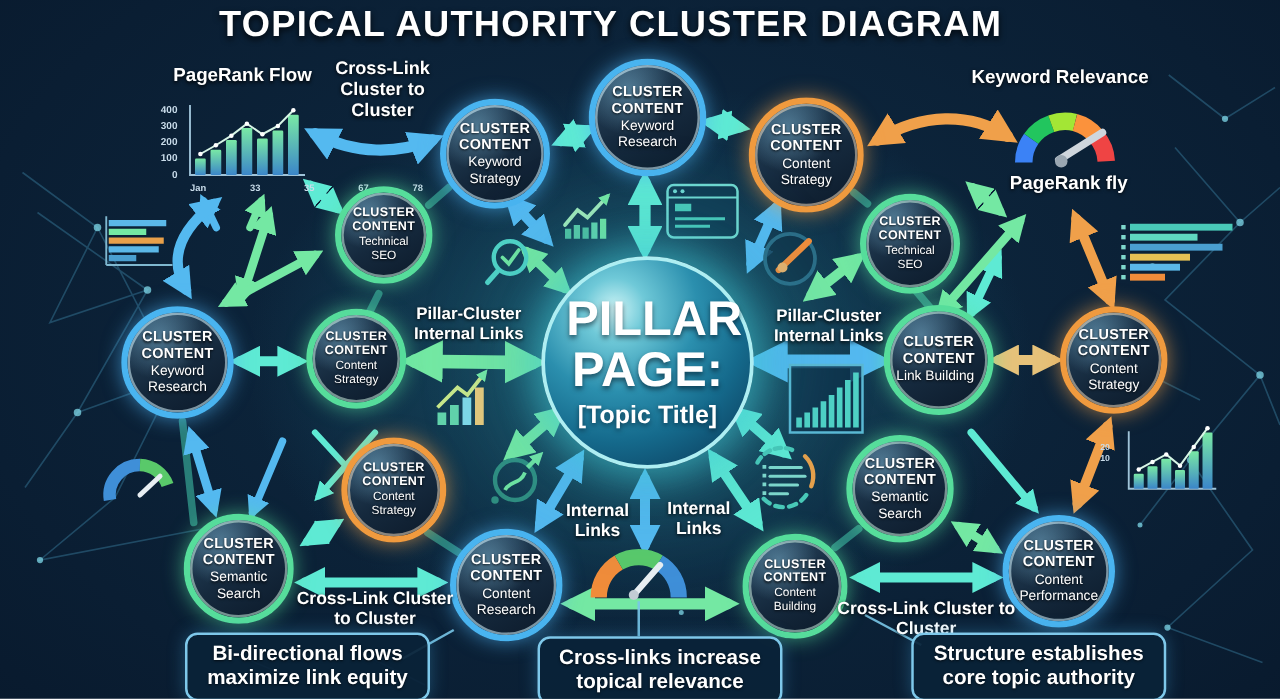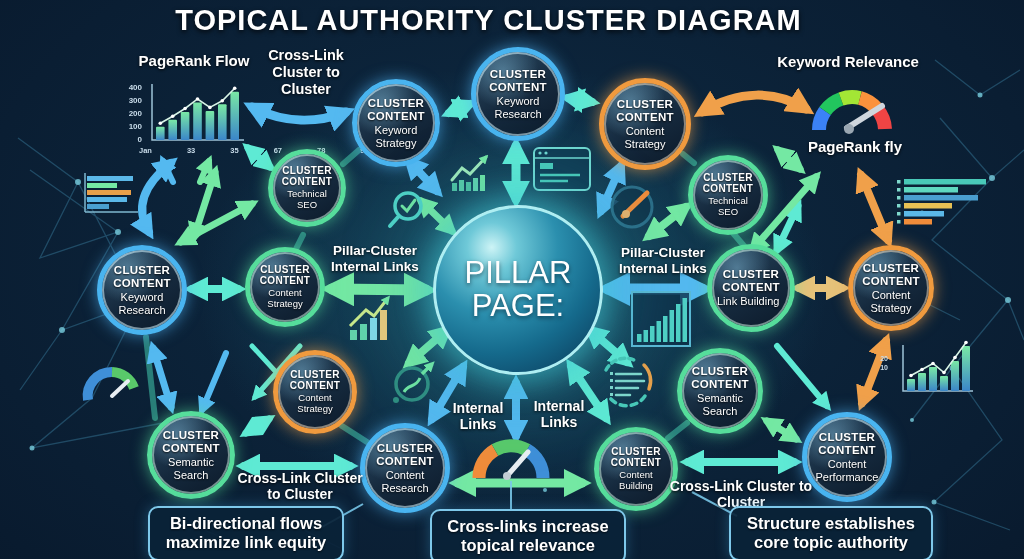--- a/index.html
+++ b/index.html
@@ -22,21 +22,21 @@
     text-shadow:0 1px 2px rgba(0,0,0,.85);}
   .node.sm .t{font-size:10px}.node.sm .s{font-size:9.5px}
   .blue{border-color:#49b4f0;box-shadow:0 0 16px rgba(80,180,245,.65), inset 0 0 0 2px rgba(215,245,255,.55);}
   .green{border-color:#56dd9b;box-shadow:0 0 16px rgba(90,230,160,.6), inset 0 0 0 2px rgba(220,255,238,.5);}
   .orange{border-color:#f09a3e;box-shadow:0 0 16px rgba(242,160,70,.65), inset 0 0 0 2px rgba(255,232,200,.5);}
   #pillar{position:absolute;left:433px;top:205px;width:170px;height:170px;border-radius:50%;z-index:3;
     display:flex;flex-direction:column;align-items:center;justify-content:center;text-align:center;
     box-sizing:border-box;border:3px solid #aeeef2;
     background:radial-gradient(circle at 34% 24%, #cdf4f6 0%, #6fc9d8 15%, #2b8fae 40%, #156a8c 64%, #0d4666 88%, #0b3854 100%);
     box-shadow:0 0 28px 8px rgba(70,210,220,.5), 0 0 75px 24px rgba(50,170,190,.28);}
-  #pillar .pt{font-size:31px;font-weight:400;line-height:1.05;color:#fff;width:130px;
+  #pillar .pt{font-size:39px;font-weight:700;line-height:1.05;color:#fff;width:130px;
     text-shadow:0 2px 4px rgba(0,10,20,.55);}
   #pillar .ps{font-size:20px;font-weight:700;margin-top:4px;color:#fff;
     text-shadow:0 2px 4px rgba(0,10,20,.55);}
   .lbl{position:absolute;z-index:4;color:#fff;font-weight:700;text-align:center;line-height:1.16;
     text-shadow:0 1px 3px rgba(0,0,0,.9);}
   .callout{position:absolute;z-index:5;background:rgba(10,34,56,.93);border:2px solid #7ec8ea;
     border-radius:10px;color:#fff;font-weight:800;font-size:16.5px;line-height:1.18;text-align:center;
     padding:6px 8px;box-shadow:0 0 14px rgba(60,150,200,.4);text-shadow:0 1px 2px rgba(0,0,0,.7);}
   .tickcol{position:absolute;z-index:2;display:flex;flex-direction:column;justify-content:space-between;
     align-items:flex-end;}
@@ -311,21 +311,21 @@
       <rect x="84.4" y="9.699999999999996" width="8.6" height="48.300000000000004" fill="url(#gTeal)" rx="1"></rect>
       <polyline points="14.3,41.2 26.7,34.2 39.099999999999994,26.499999999999996 51.5,16.979999999999997 63.9,25.379999999999995 76.3,18.799999999999997 88.7,6.199999999999996" fill="none" stroke="#d8f5e6" stroke-width="1.6"></polyline>
       <circle cx="14.3" cy="41.2" r="1.8" fill="#ffffff"></circle>
       <circle cx="26.7" cy="34.2" r="1.8" fill="#ffffff"></circle>
       <circle cx="39.099999999999994" cy="26.499999999999996" r="1.8" fill="#ffffff"></circle>
       <circle cx="51.5" cy="16.979999999999997" r="1.8" fill="#ffffff"></circle>
       <circle cx="63.9" cy="25.379999999999995" r="1.8" fill="#ffffff"></circle>
       <circle cx="76.3" cy="18.799999999999997" r="1.8" fill="#ffffff"></circle>
       <circle cx="88.7" cy="6.199999999999996" r="1.8" fill="#ffffff"></circle>
     </svg>
-  <div class="tickrow" style="left:139px;top:147px;width:98px;gap:35px;">
+  <div class="tickrow" style="left:152px;top:147px;width:98px;gap:35px;">
     <span class="tick">Jan</span>
     <span class="tick">33</span>
     <span class="tick">35</span>
     <span class="tick">67</span>
     <span class="tick">78</span>
     <span class="tick">99</span>
     <span class="tick">121</span>
   </div>
 
   <div class="tickcol" style="left:876px;top:355px;width:12px;height:16px;">
@@ -405,20 +405,21 @@
     <div class="t">CLUSTER CONTENT</div>
       <div class="s">Content Building</div>
     </div>
   <div class="node blue" style="left:802px;top:412px;width:90px;height:90px;">
     <div class="t">CLUSTER CONTENT</div>
       <div class="s">Content Performance</div>
     </div>
 
   <div id="pillar">
     <div class="pt">PILLAR PAGE:</div>
+    <div class="ps">[Topic Title]</div>
   </div>
 
   <div class="lbl" style="left:128px;top:52px;width:132px;font-size:15px;">PageRank Flow</div>
   <div class="lbl" style="left:258px;top:47px;width:96px;font-size:14.5px;">Cross-Link Cluster to Cluster</div>
   <div class="lbl" style="left:768px;top:53px;width:160px;font-size:15px;">Keyword Relevance</div>
   <div class="lbl" style="left:795px;top:138px;width:120px;font-size:15px;">PageRank fly</div>
   <div class="lbl" style="left:317px;top:243px;width:116px;font-size:13.5px;">Pillar-Cluster Internal Links</div>
   <div class="lbl" style="left:605px;top:245px;width:116px;font-size:13.5px;">Pillar-Cluster Internal Links</div>
   <div class="lbl" style="left:442px;top:400px;width:72px;font-size:14px;">Internal Links</div>
   <div class="lbl" style="left:523px;top:398px;width:72px;font-size:14px;">Internal Links</div>

